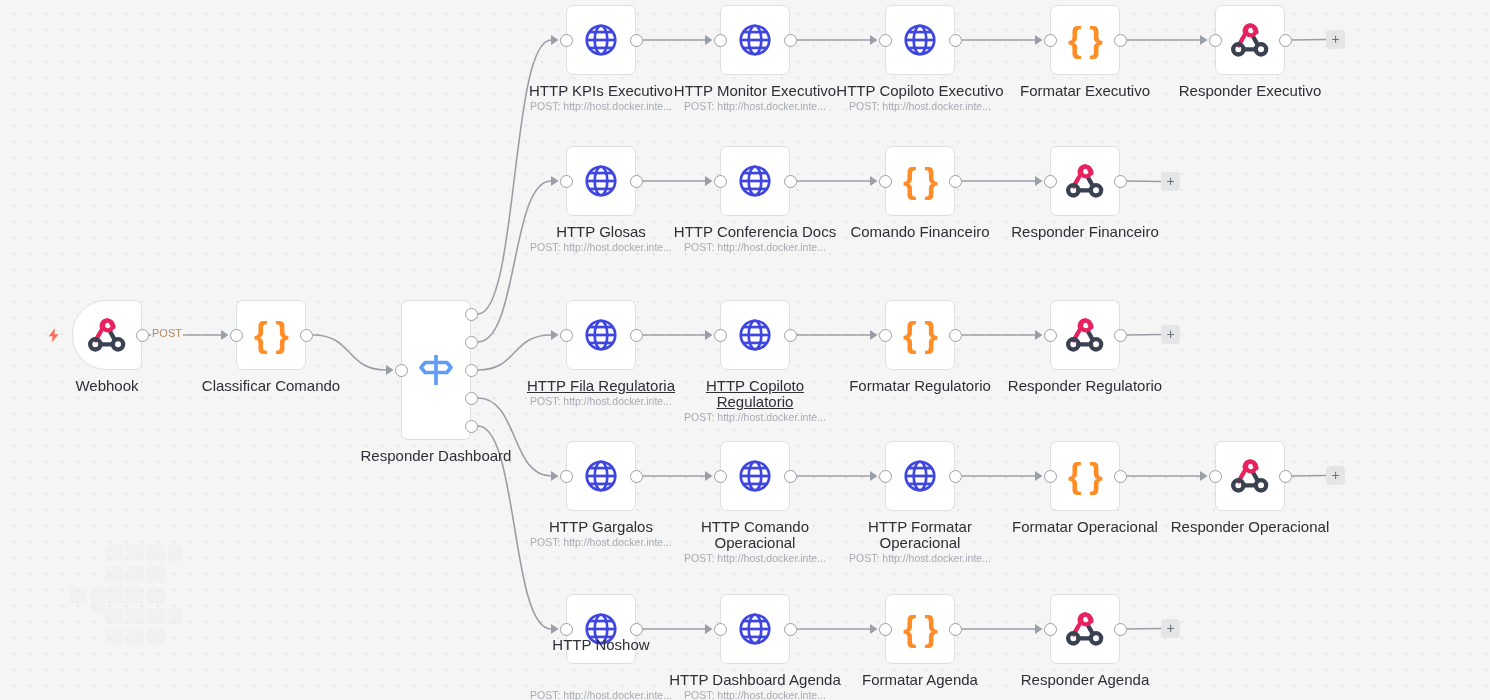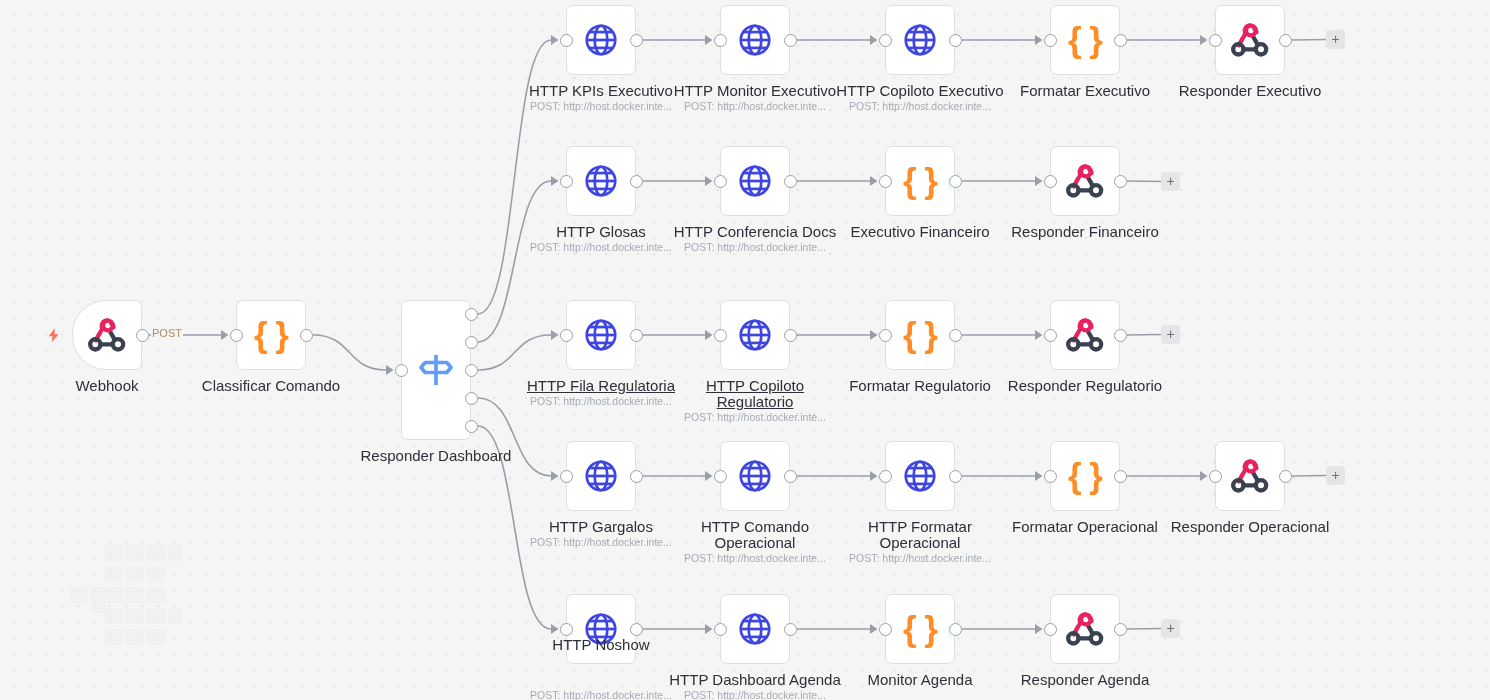--- a/index.html
+++ b/index.html
@@ -327,21 +327,21 @@
       </div>
       <div class="port" style="left: 713.5px; top: 174.5px;"></div>
       <div class="port" style="left: 783.5px; top: 174.5px;"></div>
       <div class="node-label" style="left: 645px; top: 224px; width: 220px;">HTTP Conferencia Docs</div>
       <div class="node-sub" style="left: 645px; top: 241px; width: 220px;">POST: http://host.docker.inte...</div>
       <div class="node" style="left: 885px; top: 146px; height: 70px;">
         <span class="glyph code-ic">{ }</span>
       </div>
       <div class="port" style="left: 878.5px; top: 174.5px;"></div>
       <div class="port" style="left: 948.5px; top: 174.5px;"></div>
-      <div class="node-label" style="left: 810px; top: 224px; width: 220px;">Executivo Financeiro</div>
+      <div class="node-label" style="left: 810px; top: 224px; width: 220px;">Comando Financeiro</div>
       <div class="node" style="left: 1050px; top: 146px; height: 70px;">
         <span class="glyph">
           <svg class="hook-ic" viewBox="0 0 24 24" fill="none" stroke-width="2.6" stroke-linecap="round">
             <path d="M12.2 3.2a3.3 3.3 0 0 0-2.9 4.9l-2.1 3.6" stroke="#e8225f"></path>
             <path d="M7.2 11.7 5.2 15.2" stroke="#e8225f"></path>
             <path d="M14.6 5.1a3.3 3.3 0 0 1 1.3 2.1" stroke="#e8225f"></path>
             <circle cx="5" cy="17.6" r="3.1" stroke="#3a4150"></circle>
             <circle cx="18.6" cy="17.6" r="3.1" stroke="#3a4150"></circle>
             <path d="M8.1 17.6h7.4" stroke="#3a4150"></path>
             <path d="M16.5 14.6 14 10.2" stroke="#3a4150"></path>
@@ -504,21 +504,21 @@
       </div>
       <div class="port" style="left: 713.5px; top: 622.5px;"></div>
       <div class="port" style="left: 783.5px; top: 622.5px;"></div>
       <div class="node-label" style="left: 645px; top: 672px; width: 220px;">HTTP Dashboard Agenda</div>
       <div class="node-sub" style="left: 645px; top: 689px; width: 220px;">POST: http://host.docker.inte...</div>
       <div class="node" style="left: 885px; top: 594px; height: 70px;">
         <span class="glyph code-ic">{ }</span>
       </div>
       <div class="port" style="left: 878.5px; top: 622.5px;"></div>
       <div class="port" style="left: 948.5px; top: 622.5px;"></div>
-      <div class="node-label" style="left: 810px; top: 672px; width: 220px;">Monitor Agenda</div>
+      <div class="node-label" style="left: 810px; top: 672px; width: 220px;">Formatar Agenda</div>
       <div class="node" style="left: 1050px; top: 594px; height: 70px;">
         <span class="glyph">
           <svg class="hook-ic" viewBox="0 0 24 24" fill="none" stroke-width="2.6" stroke-linecap="round">
             <path d="M12.2 3.2a3.3 3.3 0 0 0-2.9 4.9l-2.1 3.6" stroke="#e8225f"></path>
             <path d="M7.2 11.7 5.2 15.2" stroke="#e8225f"></path>
             <path d="M14.6 5.1a3.3 3.3 0 0 1 1.3 2.1" stroke="#e8225f"></path>
             <circle cx="5" cy="17.6" r="3.1" stroke="#3a4150"></circle>
             <circle cx="18.6" cy="17.6" r="3.1" stroke="#3a4150"></circle>
             <path d="M8.1 17.6h7.4" stroke="#3a4150"></path>
             <path d="M16.5 14.6 14 10.2" stroke="#3a4150"></path>

